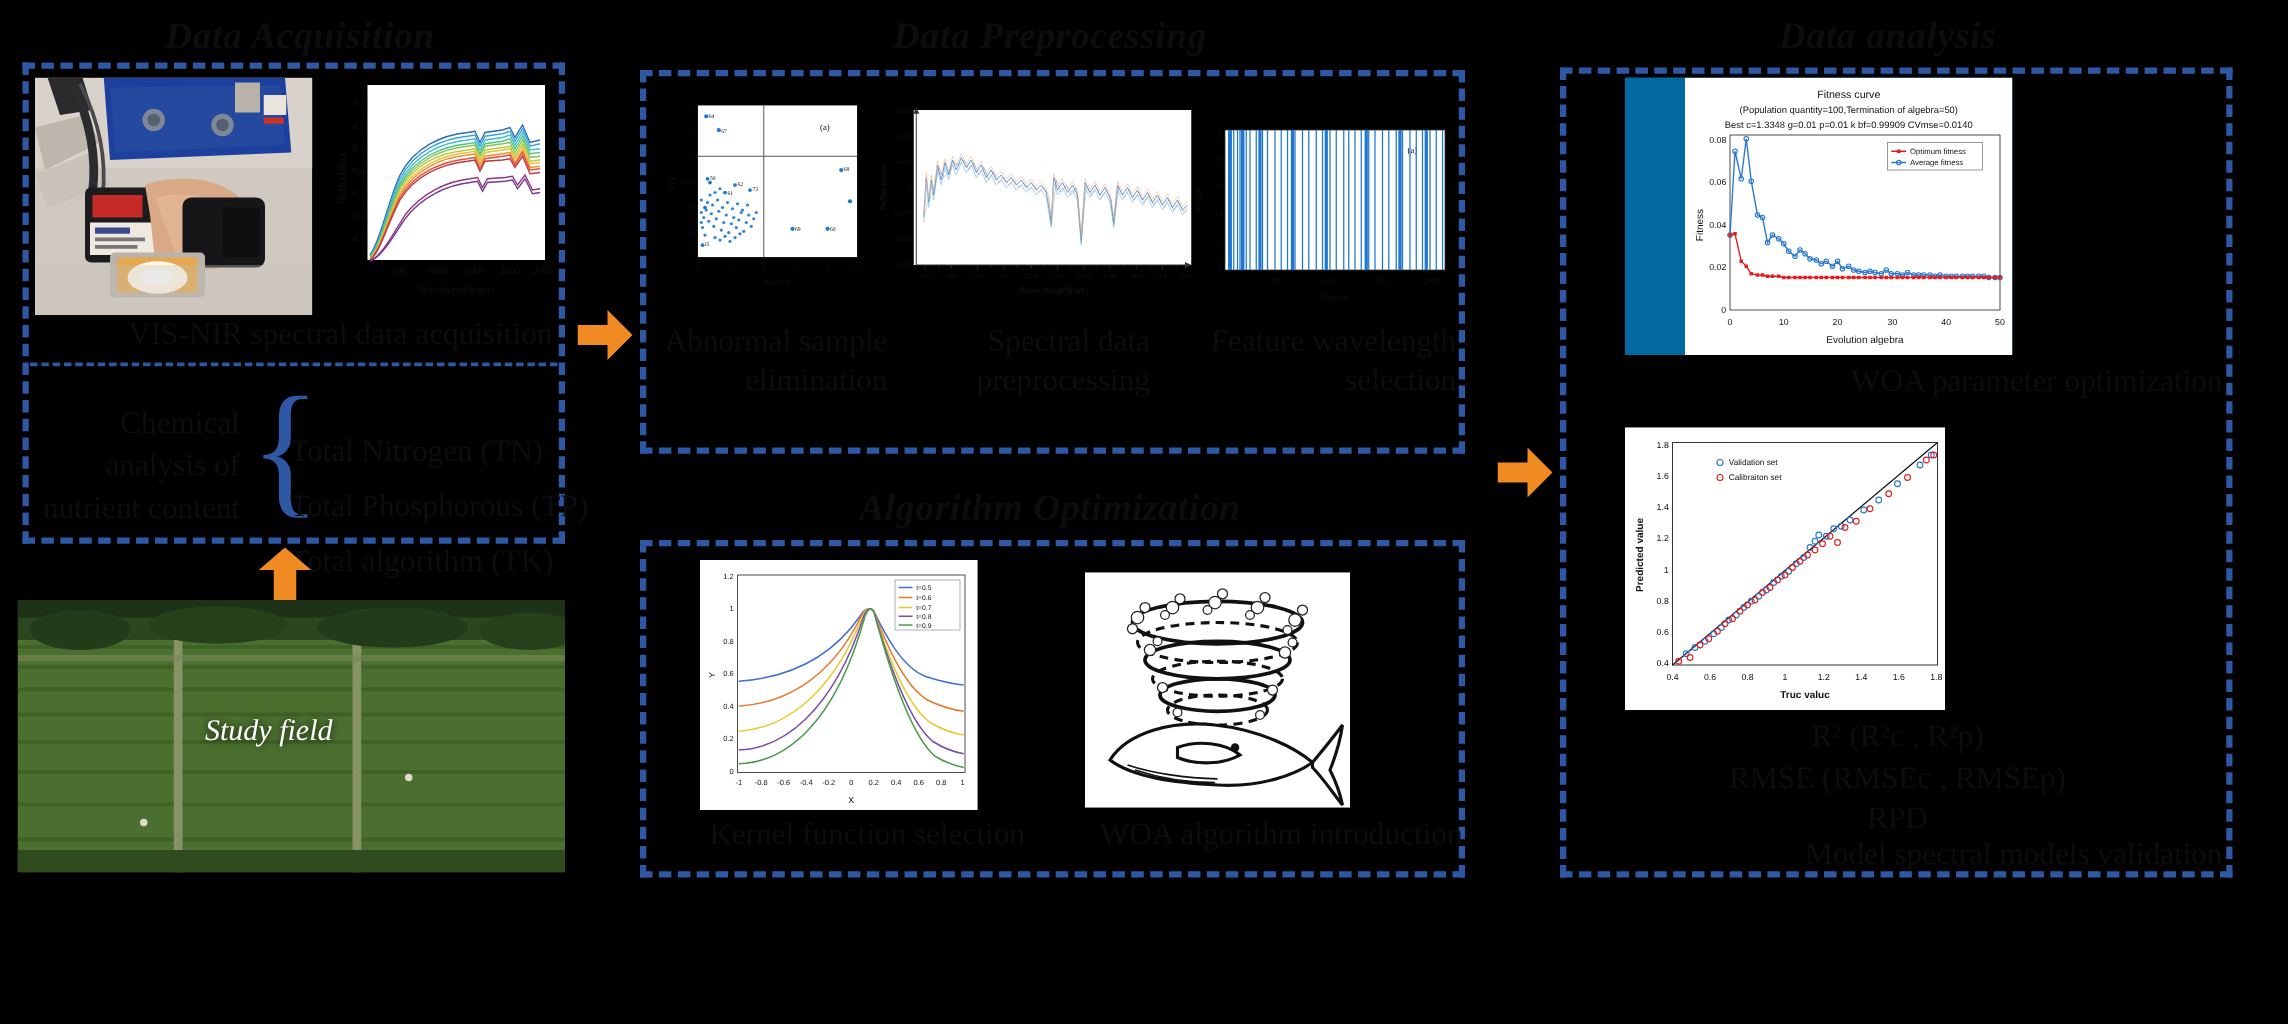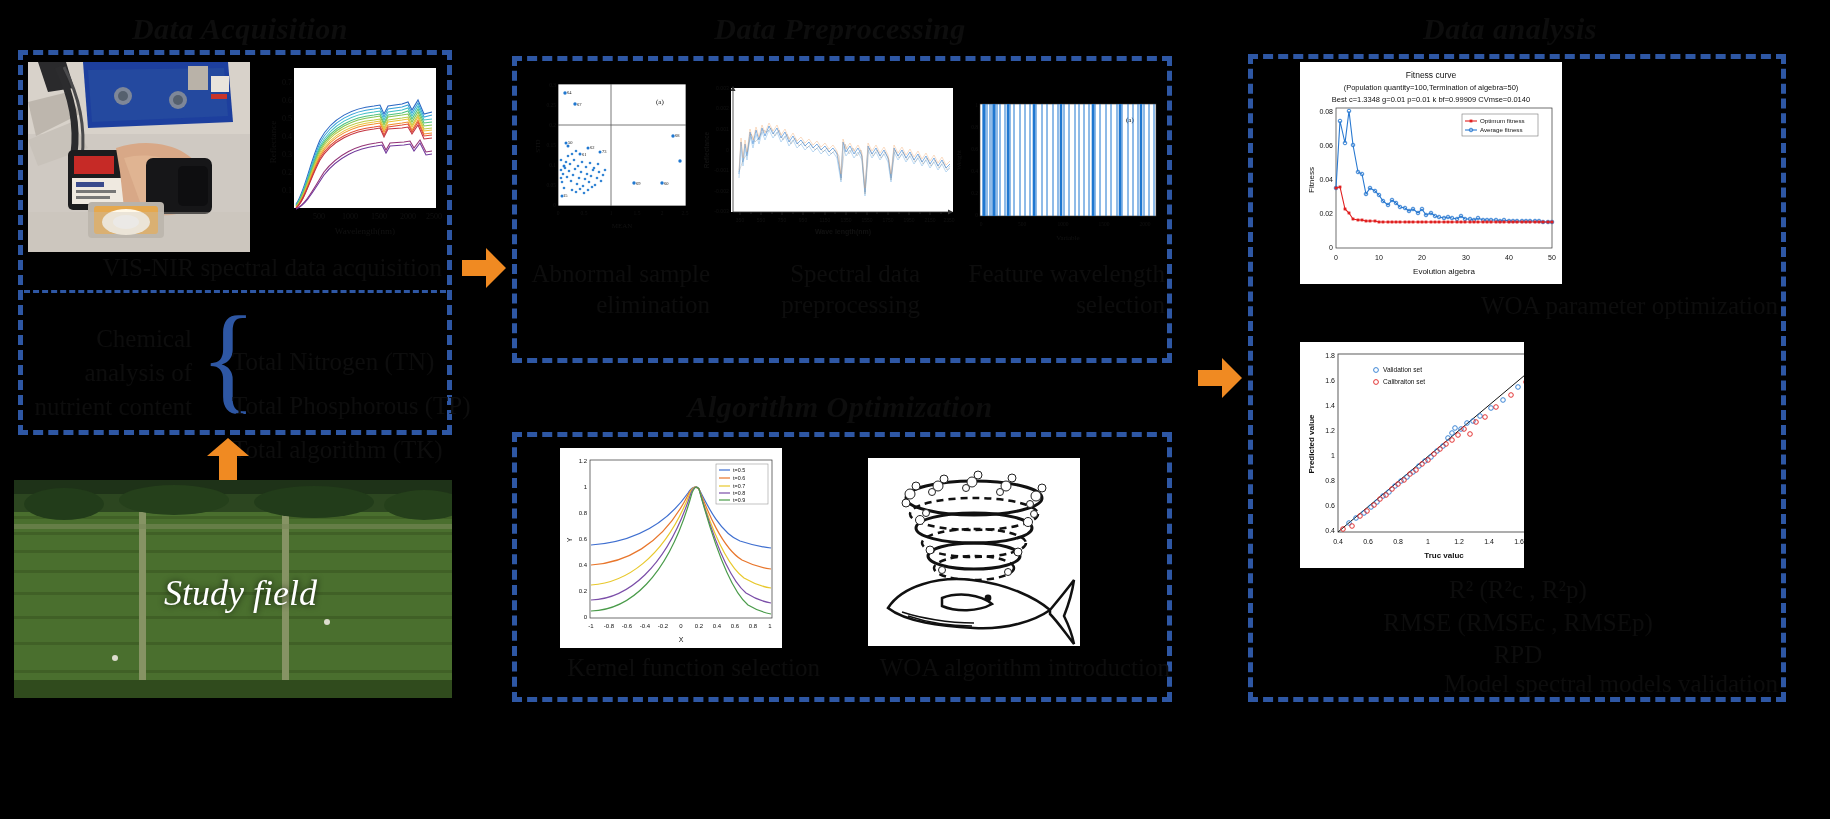--- a/index.html
+++ b/index.html
@@ -13,21 +13,21 @@
   .cap{position:absolute;font-family:"Liberation Serif",serif;font-size:25px;
        color:#0d0d0d;text-align:right;line-height:1.25;}
   .photo{position:absolute;overflow:hidden;}
   .plotwrap{position:absolute;background:#fff;overflow:hidden;}
   .arrow{position:absolute;}
   .brace{position:absolute;color:#2e57a4;font-size:118px;line-height:1;
          font-family:"Liberation Serif",serif;font-weight:100;}
   .nut{position:absolute;font-family:"Liberation Serif",serif;font-size:25px;color:#0d0d0d;margin-top:40px;}
   svg{display:block;}
   .studyfield{position:absolute;font-family:"Liberation Serif",serif;font-style:italic;
-       font-size:36px;color:#fff;text-shadow:0 0 6px rgba(0,0,0,.8);}
+       font-size:24px;color:#fff;text-shadow:0 0 6px rgba(0,0,0,.8);}
   .resline{position:absolute;text-align:center;font-family:"Liberation Serif",serif;
        font-size:25px;color:#0d0d0d;line-height:1.3;}
 </style>
 </head>
 <body>
 
 <div class="panel-title" style="left:20px;top:12px;width:440px;">Data Acquisition</div>
 
 <div class="dashbox" style="left:18px;top:50px;width:434px;height:385px;"></div>
 
@@ -538,21 +538,21 @@
 <div class="arrow" style="left:1198px;top:358px;">
   <svg width="44" height="40" viewBox="0 0 44 40">
     <polygon points="0,12 24,12 24,0 44,20 24,40 24,28 0,28" fill="#f08a22"></polygon>
   </svg>
 </div>
 
 <div class="panel-title" style="left:1310px;top:12px;width:400px;">Data analysis</div>
 
 <div class="dashbox" style="left:1248px;top:54px;width:538px;height:648px;"></div>
 
-<div class="plotwrap" style="left:1300px;top:62px;width:262px;height:222px;background:#e5e5e5;">
+<div class="plotwrap" style="left:1300px;top:62px;width:262px;height:222px;background:#0369a1;padding-left:48px;">
   <svg width="262" height="222" viewBox="0 0 262 222">
     <rect width="262" height="222" fill="#ffffff"></rect>
     <text x="131" y="16" font-family="Liberation Sans, sans-serif" font-size="8.5" fill="#111" text-anchor="middle">Fitness curve</text>
     <text x="131" y="28" font-family="Liberation Sans, sans-serif" font-size="7.5" fill="#111" text-anchor="middle">(Population quantity=100,Termination of algebra=50)</text>
     <text x="131" y="40" font-family="Liberation Sans, sans-serif" font-size="7.5" fill="#111" text-anchor="middle">Best c=1.3348 g=0.01 p=0.01 k bf=0.99909 CVmse=0.0140</text>
     <rect x="36" y="46" width="216" height="140" fill="none" stroke="#333" stroke-width="0.7"></rect>
     <g font-family="Liberation Sans, sans-serif" font-size="7" fill="#111" text-anchor="end">
       <text x="33" y="52">0.08</text>
         <text x="33" y="86">0.06</text>
         <text x="33" y="120">0.04</text>
@@ -686,21 +686,21 @@
       <text x="180" y="61">Optimum fitness</text>
       <line x1="165" y1="68" x2="177" y2="68" stroke="#2878d0" stroke-width="1.1"></line>
       <circle cx="171" cy="68" r="1.8" fill="none" stroke="#2878d0" stroke-width="0.9"></circle>
       <text x="180" y="70">Average fitness</text>
     </g>
   </svg>
 </div>
 
 <div class="cap" style="left:1258px;top:290px;width:520px;">WOA parameter optimization</div>
 
-<div class="plotwrap" style="left:1300px;top:342px;width:224px;height:226px;background:#fff;">
+<div class="plotwrap" style="left:1300px;top:342px;width:256px;height:226px;background:#fff;">
   <svg width="262" height="226" viewBox="0 0 262 226">
     <rect width="262" height="226" fill="#ffffff"></rect>
     <rect x="38" y="12" width="212" height="178" fill="none" stroke="#333" stroke-width="0.8"></rect>
     <g font-family="Liberation Sans, sans-serif" font-size="7" fill="#111" text-anchor="end">
       <text x="35" y="16">1.8</text>
         <text x="35" y="41">1.6</text>
         <text x="35" y="66">1.4</text>
       <text x="35" y="91">1.2</text>
         <text x="35" y="116">1</text>
         <text x="35" y="141">0.8</text>

